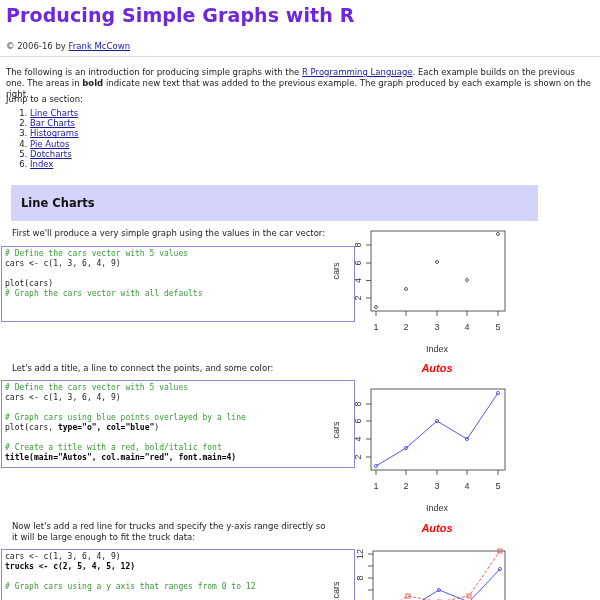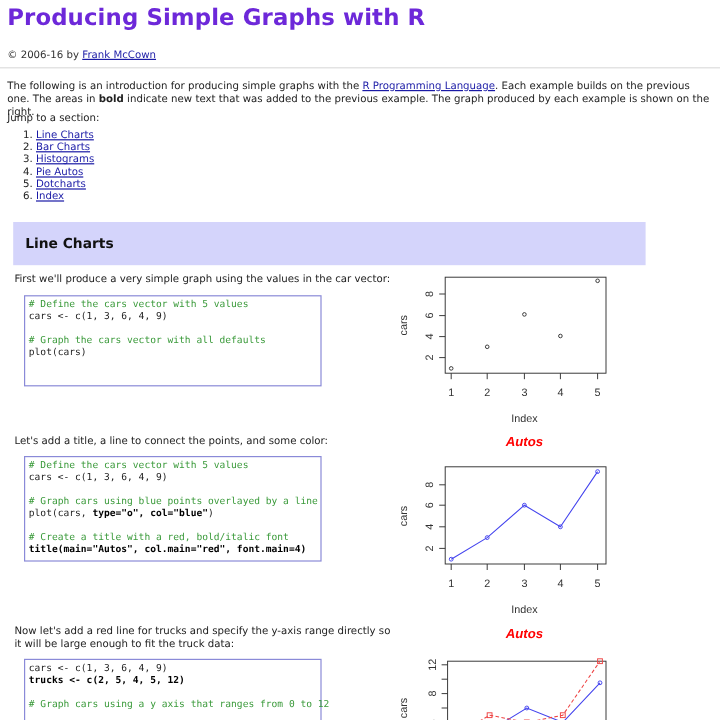--- a/index.html
+++ b/index.html
@@ -11,21 +11,21 @@
   .byline { position:absolute; left:6px; top:41px; font-size:8.5px; color:#333; }
   a { color:#1a1aa6; }
   .hr { position:absolute; left:0; top:56px; width:600px; height:1px; background:#ddd; }
   .intro { position:absolute; left:6px; top:52px; width:585px; font-size:8.5px; line-height:11px; color:#222;margin-top:15px; }
   .jump-label { position:absolute; left:6px; top:94px; font-size:8.5px; }
   ol.toc { position:absolute; left:0; top:108px; margin:0; padding-left:30px; font-size:8.5px; line-height:10.2px; }
   ol.toc li { padding-left:0; }
   .section-band { position:absolute; left:11px; top:185px; width:527px; height:36px; background:#d4d4fb; }
   .section-band h2 { margin:0; position:absolute; left:10px; top:11px; font-size:11.5px; font-weight:bold; color:#111; }
   .para { position:absolute; left:12px; font-size:8.5px; line-height:11px; color:#222; width:315px; }
-  .code { position:absolute; left:20px; width:248px; border:1.5px solid #8a8ad8; background:#fff;
+  .code { position:absolute; left:1px; width:354px; border:1.5px solid #8a8ad8; background:#fff;
           font-family:"DejaVu Sans Mono", monospace; font-size:8px; line-height:10px; padding:2px 3px; box-sizing:border-box; }
   .code .ln { white-space:pre; height:10px; }
   .code .cm { color:#3a9a3a; }
   .code .b { font-weight:bold; color:#000; }
   .plot { position:absolute; }
   .plot svg { display:block; }
 </style>
 </head>
 <body>
 
@@ -46,22 +46,22 @@
 
   <div class="section-band">
     <h2>Line Charts</h2>
   </div>
 
   <div class="para" style="top:228px;">First we'll produce a very simple graph using the values in the car vector:</div>
   <div class="code" style="top:246px;height:76px;">
     <div class="ln cm"># Define the cars vector with 5 values</div>
     <div class="ln">cars &lt;- c(1, 3, 6, 4, 9)</div>
     <div class="ln"></div>
+    <div class="ln">plot(cars)</div>
     <div class="ln cm"># Graph the cars vector with all defaults</div>
-    <div class="ln">plot(cars)</div>
   </div>
 
   <div class="para" style="top:363px;">Let's add a title, a line to connect the points, and some color:</div>
   <div class="code" style="top:380px;height:88px;">
     <div class="ln cm"># Define the cars vector with 5 values</div>
     <div class="ln">cars &lt;- c(1, 3, 6, 4, 9)</div>
     <div class="ln"></div>
     <div class="ln cm"># Graph cars using blue points overlayed by a line</div>
     <div class="ln"><span>plot(cars, </span><span class="b">type="o", col="blue"</span><span>)</span></div>
     <div class="ln"></div>

